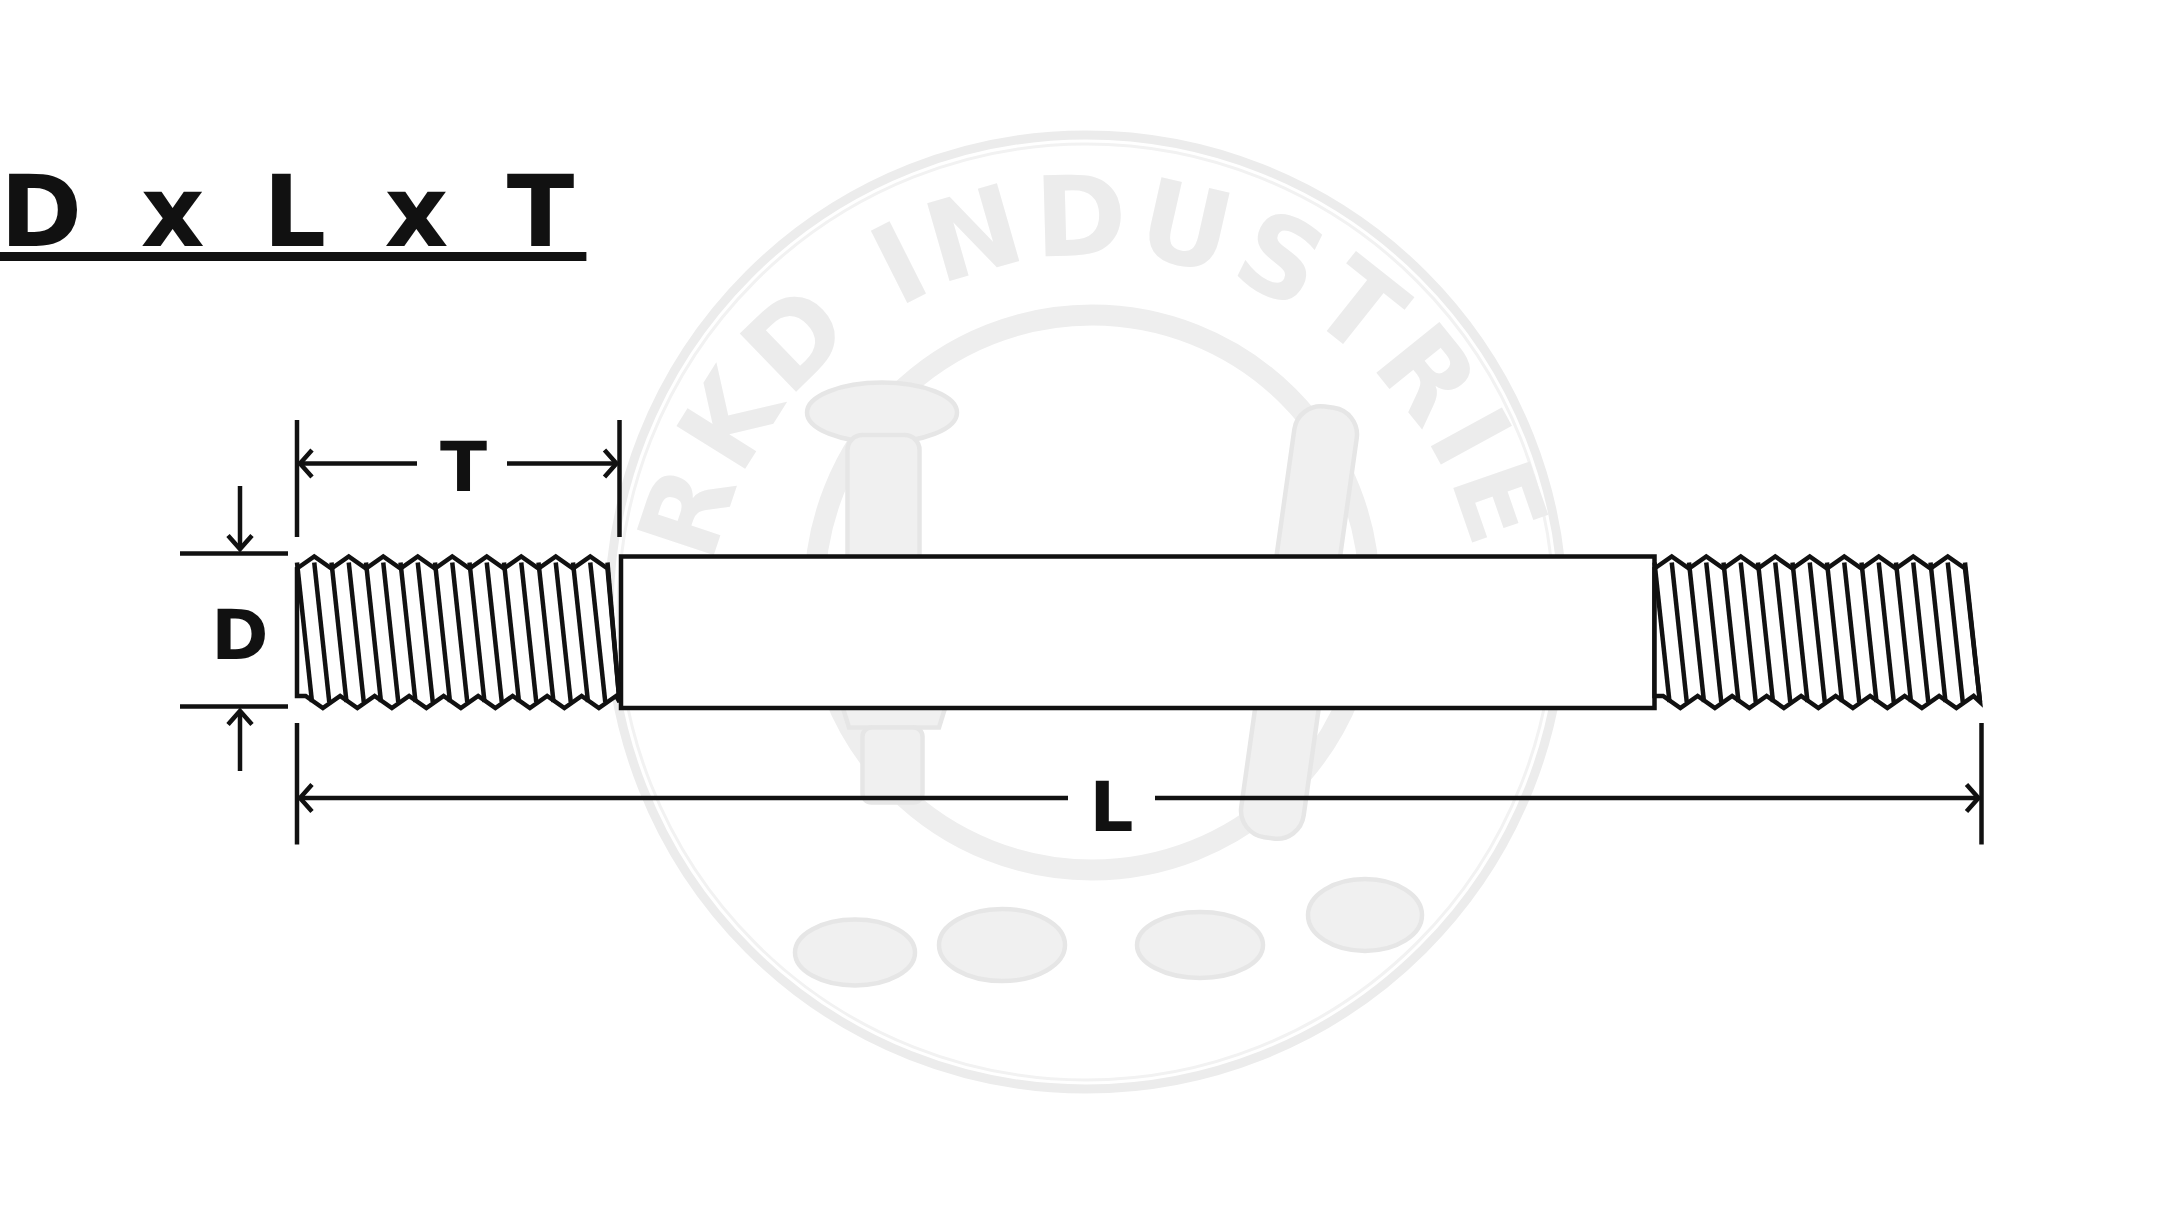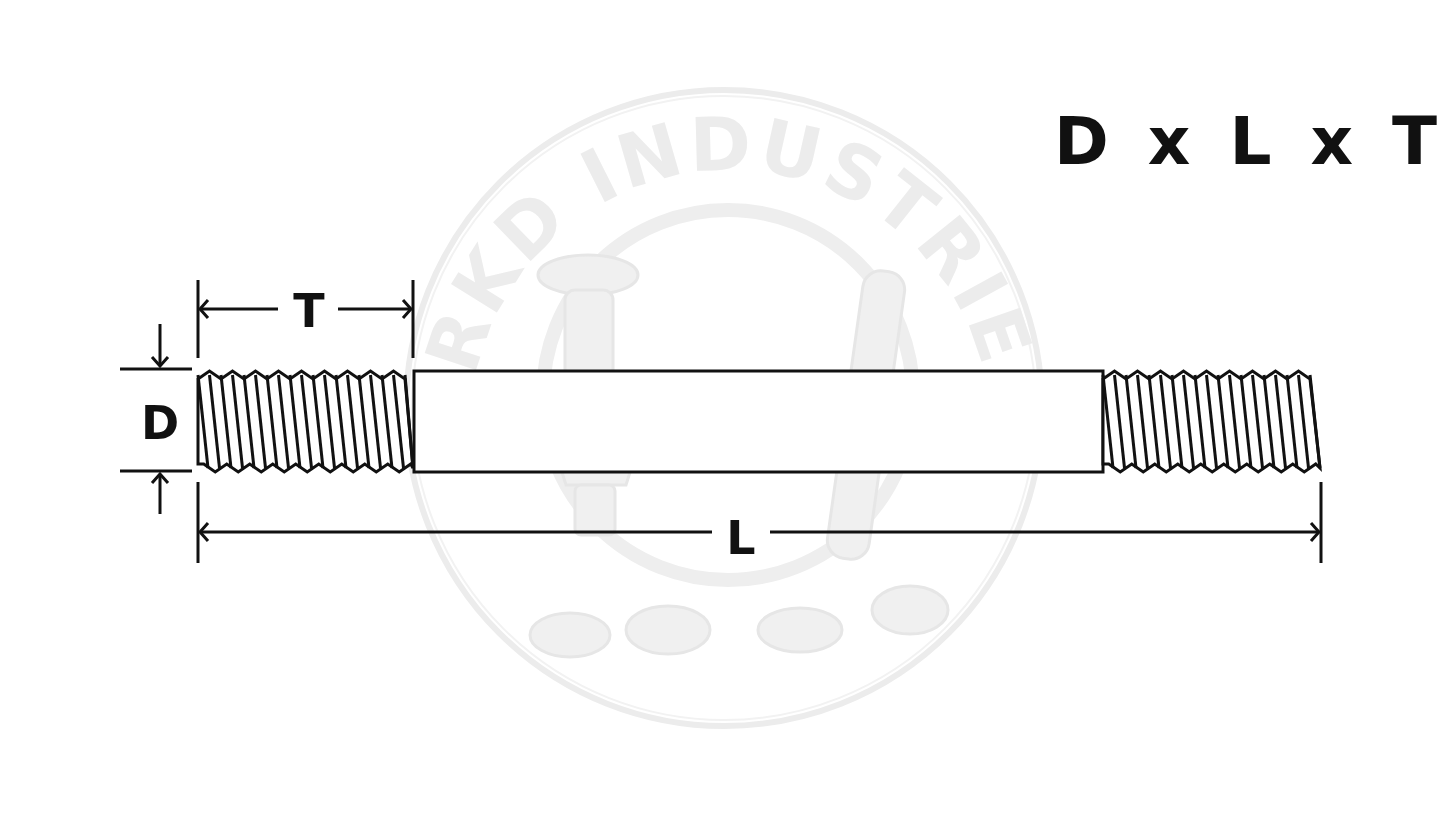--- a/index.html
+++ b/index.html
@@ -1,18 +1,18 @@
 <!DOCTYPE html>
 <html><head>
 <meta charset="utf-8">
 <style>
   html, body { margin: 0; padding: 0; background: #ffffff; }
   body { width: 1445px; height: 814px; overflow: hidden; position: relative; font-family: "DejaVu Sans", sans-serif; }
   #canvas { position: absolute; left: 0; top: 0; width: 1445px; height: 814px; }
-  .title { position: absolute; left: 0; width: 1445px; top: 103px; text-align: right; font-family: "DejaVu Sans", sans-serif; font-weight: bold; font-size: 66px; letter-spacing: 8px; color: #111111; }
+  .title { position: absolute; left: 0; width: 1445px; top: 103px; text-align: left; font-family: "DejaVu Sans", sans-serif; font-weight: bold; font-size: 66px; letter-spacing: 8px; color: #111111; text-decoration: underline; }
   .lbl { position: absolute; font-family: "DejaVu Sans", sans-serif; font-weight: bold; color: #111111; background: #ffffff; text-align: center; line-height: 1; }
   .wm-text { font-family: "DejaVu Sans", sans-serif; font-weight: bold; }
 </style>
 </head>
 <body>
 
 <svg id="canvas" width="1445" height="814" viewBox="0 0 1445 814" xmlns="http://www.w3.org/2000/svg">
 
   <g opacity="1">
     <circle cx="724" cy="408" r="318" fill="none" stroke="#ececec" stroke-width="6"></circle>

